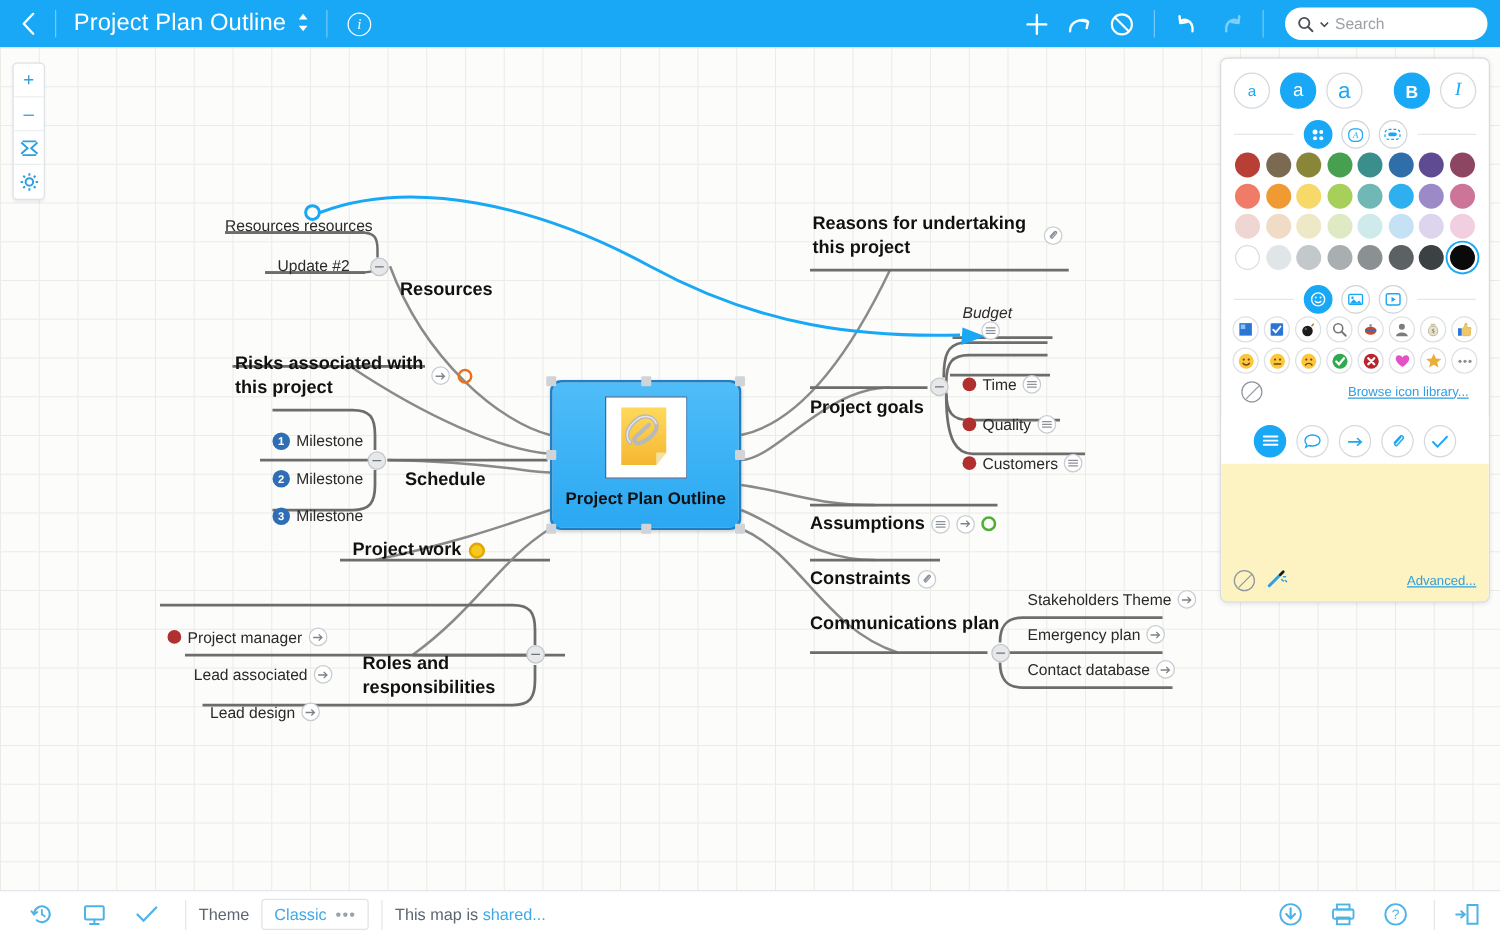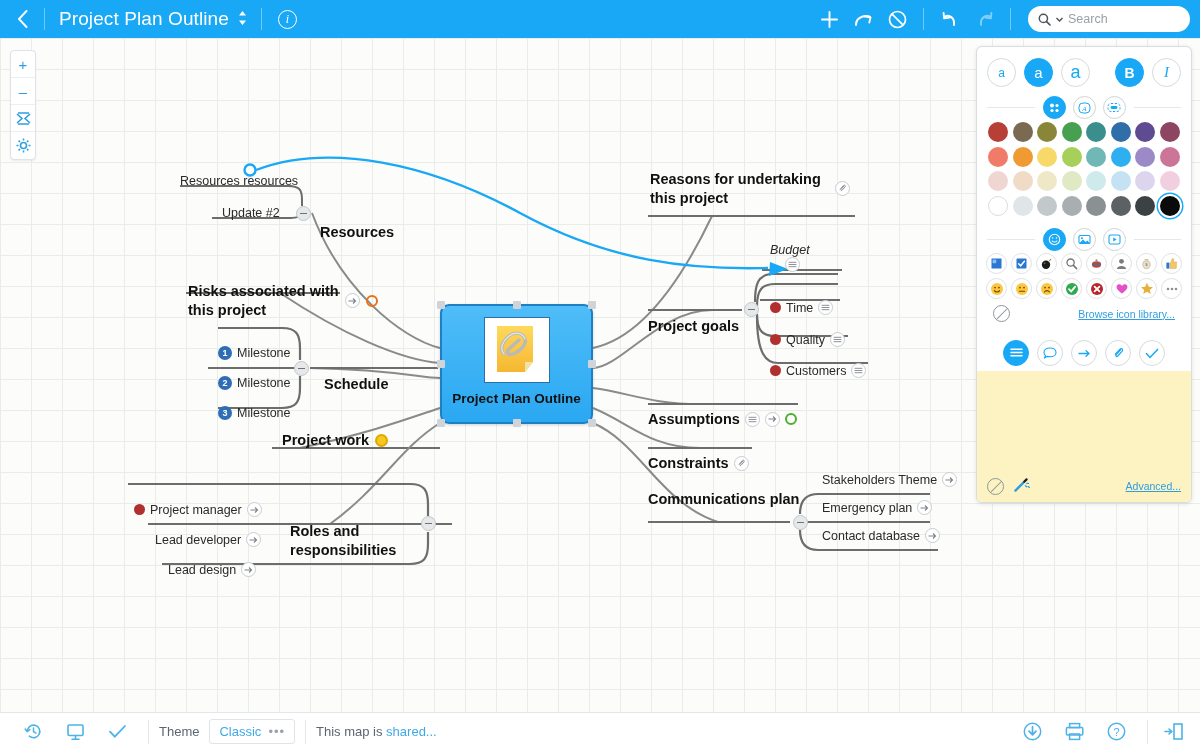--- a/index.html
+++ b/index.html
@@ -161,21 +161,21 @@
     display:flex; align-items:center; justify-content:center; font-size: 12px; flex:none; cursor:pointer;
     overflow:hidden;
   }
   .ifoot { display:flex; align-items:center; justify-content:space-between; padding: 2px 9px 8px; }
   .noicon { width: 17px; height: 17px; border-radius:50%; border: 1.4px solid #8f969c; position: relative; cursor:pointer;}
   .noicon::after { content:""; position:absolute; left:1px; top: 7px; width: 15px; height: 1.4px;
     background: #8f969c; transform: rotate(-45deg); }
   .lnk { color: #2f9fe0; font-size: 10.5px; text-decoration: underline; cursor: pointer; }
 
   .notehead { display:flex; gap: 8px; justify-content:center; padding: 6px 0 5px; background:#fff;}
-  .notearea { background: #fdf3c2; height: 131px; position: relative; }
+  .notearea { background: #fdf3c2; height: 110px; position: relative; }
   .notefoot {
     position:absolute; bottom: 6px; left: 0; right:0; display:flex; align-items:center;
     justify-content: space-between; padding: 0 10px;
   }
   .wand { font-size: 15px; cursor: pointer; }
 
   
   .bottombar {
     position: absolute; bottom: 0; left: 0; width: 1200px; height: 38px;
     background: #fff; border-top: 1px solid #e3e7ea; display: flex; align-items: center;
@@ -395,21 +395,21 @@
     <div class="node" style="left:134px; top:464px;">
       <span class="dot-red"></span>
       <span class="nlabel lvl2">Project manager</span>
       <span class="mi">
         <svg width="9" height="8" viewBox="0 0 9 8">
             <path d="M0.5 4 H7.5 M5 1.5 L7.5 4 L5 6.5" stroke="#7d8387" stroke-width="1.1" fill="none"></path>
           </svg>
       </span>
     </div>
     <div class="node" style="left:155px; top:494px;">
-      <span class="nlabel lvl2">Lead developer</span>
+      <span class="nlabel lvl2">Lead associated</span>
       <span class="mi">
         <svg width="9" height="8" viewBox="0 0 9 8">
             <path d="M0.5 4 H7.5 M5 1.5 L7.5 4 L5 6.5" stroke="#7d8387" stroke-width="1.1" fill="none"></path>
           </svg>
       </span>
     </div>
     <div class="node" style="left:168px; top:524px;">
       <span class="nlabel lvl2">Lead design</span>
       <span class="mi">
         <svg width="9" height="8" viewBox="0 0 9 8">

